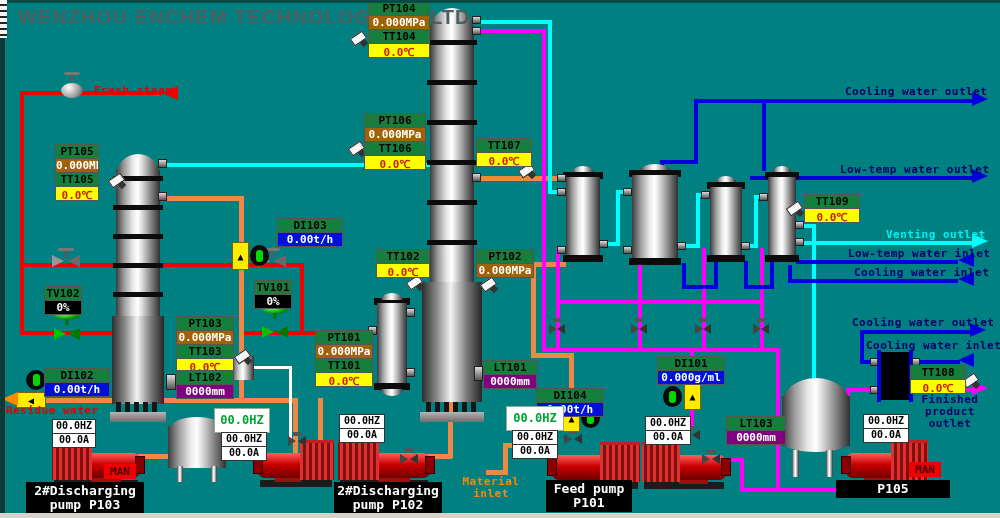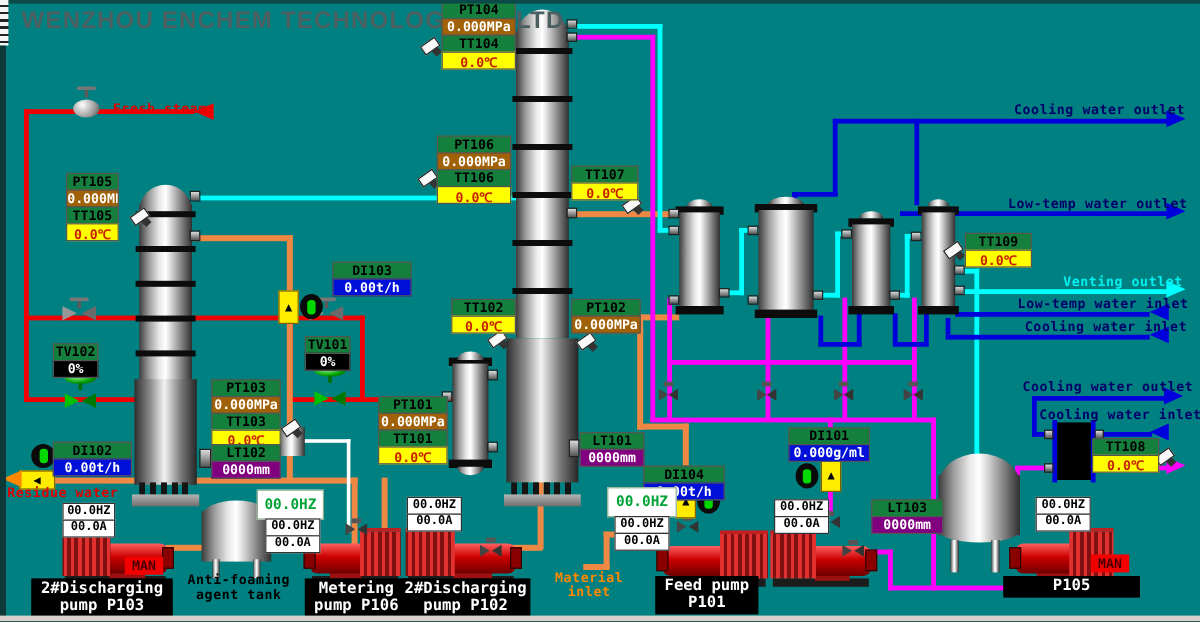--- a/index.html
+++ b/index.html
@@ -454,21 +454,21 @@
   <div class="st redtxt" style="left:94px;top:84px">Fresh steam</div>
   <div class="st redtxt" style="left:6px;top:404px">Residue water</div>
   <div class="st orgtxt stw" style="left:458px;top:476px;width:66px">Material inlet</div>
   <div class="st" style="left:845px;top:85px">Cooling water outlet</div>
   <div class="st" style="left:840px;top:163px">Low-temp water outlet</div>
   <div class="st cytxt" style="left:886px;top:228px">Venting outlet</div>
   <div class="st" style="left:848px;top:247px">Low-temp water inlet</div>
   <div class="st" style="left:854px;top:266px">Cooling water inlet</div>
   <div class="st" style="left:852px;top:316px">Cooling water outlet</div>
   <div class="st" style="left:866px;top:339px">Cooling water inlet</div>
-  <div class="st blktxt stw" style="left:154px;top:478px;width:90px">Anti-foaming agent tank</div>
+  <div class="st stw" style="left:912px;top:394px;width:76px">Finished product outlet</div>
 
   <div class="slab" style="left:368px;top:2px;width:62px">
     <div class="sr">PT104</div>
     <div class="sr navy">0.000MPa</div>
     <div class="sr">TT104</div>
     <div class="sr yel">0.0℃</div>
   </div>
   <div class="slab" style="left:55px;top:145px;width:44px">
     <div class="sr">PT105</div>
     <div class="sr navy">0.000MPa</div>
@@ -564,24 +564,20 @@
   <div class="ro" style="left:645px;top:430px;width:44px;height:13px">00.0A</div>
   <div class="ro" style="left:863px;top:414px;width:44px;height:13px">00.0HZ</div>
   <div class="ro" style="left:863px;top:428px;width:44px;height:13px">00.0A</div>
   <div class="man" style="left:104px;top:464px;width:32px">MAN</div>
   <div class="man" style="left:909px;top:462px;width:32px">MAN</div>
 
   <div class="plab" style="left:26px;top:482px;width:112px">
     <div>2#Discharging</div>
     <div>pump  P103</div>
   </div>
-  <div class="plab" style="left:254px;top:482px;width:80px">
-    <div>Metering</div>
-    <div>pump P106</div>
-  </div>
   <div class="plab" style="left:334px;top:482px;width:102px">
     <div>2#Discharging</div>
     <div>pump  P102</div>
   </div>
   <div class="plab" style="left:546px;top:480px;width:80px">
     <div>Feed pump</div>
     <div>P101</div>
   </div>
   <div class="plab" style="left:836px;top:480px;width:108px">
     <div>P105</div>

